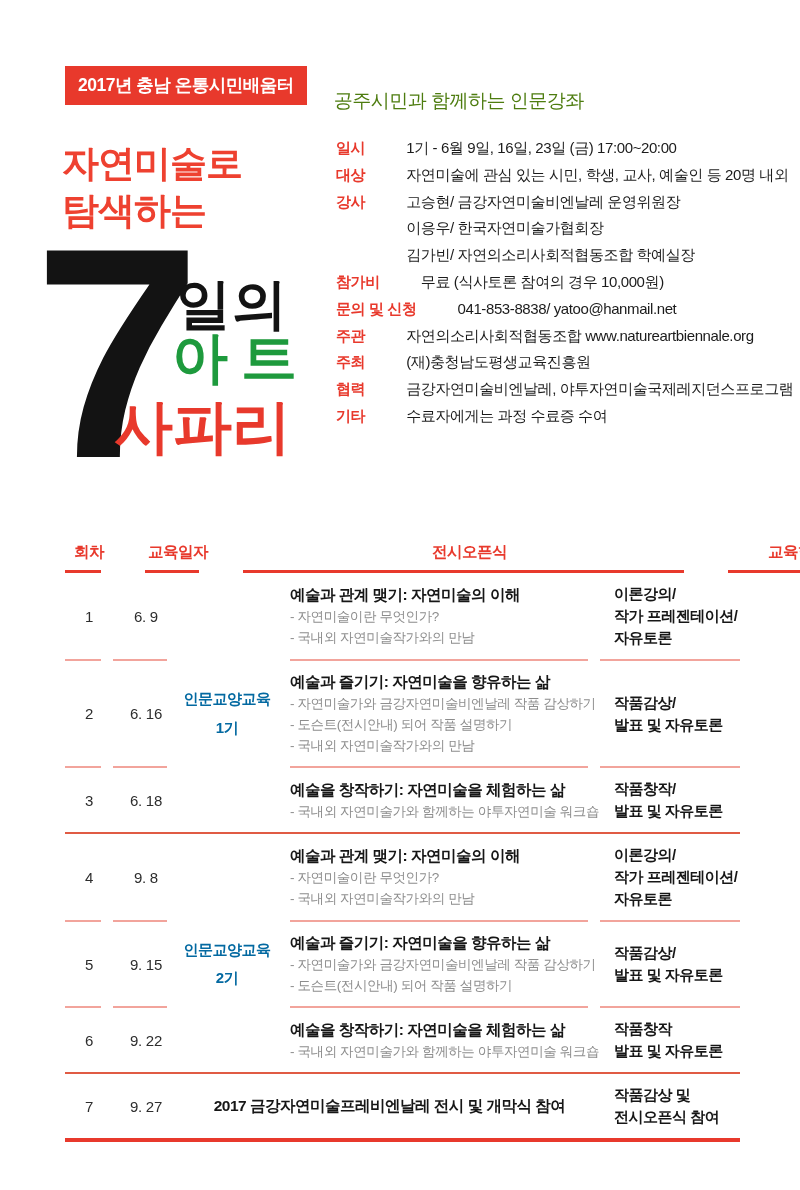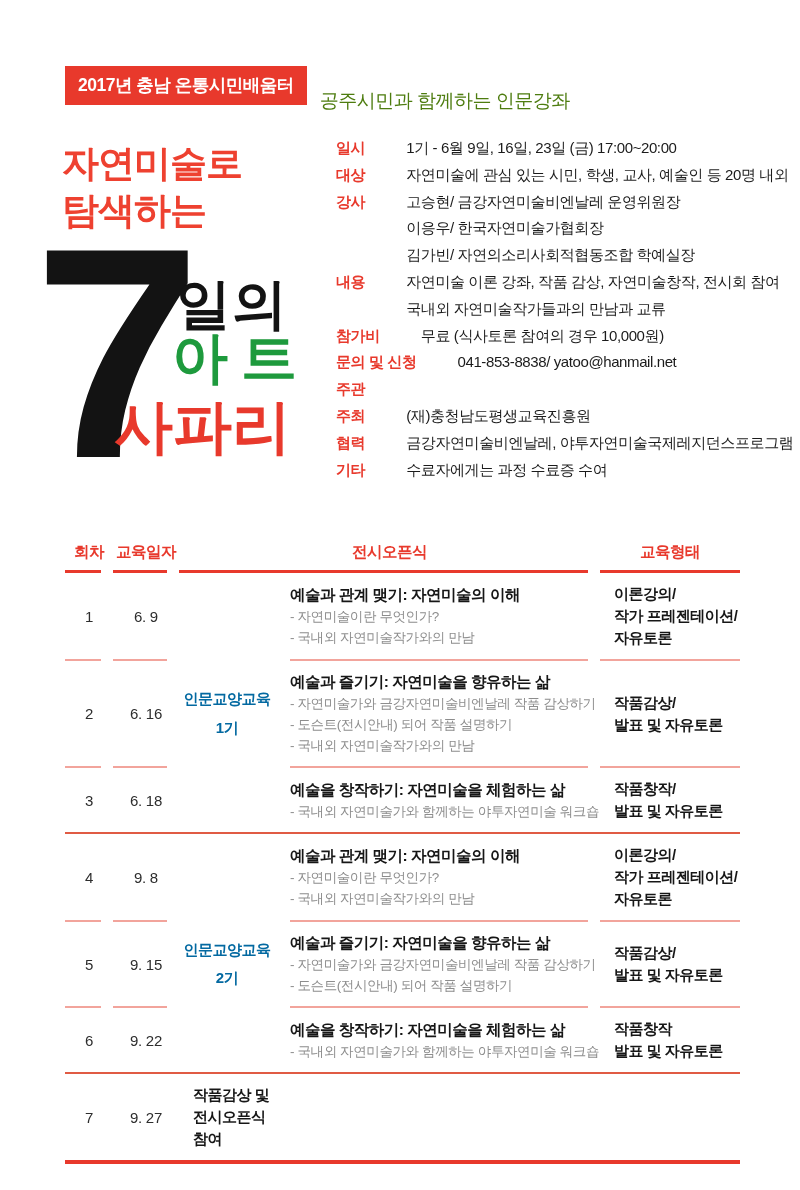--- a/index.html
+++ b/index.html
@@ -5,21 +5,21 @@
   * { margin:0; padding:0; box-sizing:border-box; }
   html,body { background:#ffffff; }
   body {
     width:800px; height:1190px;
     font-family:"Liberation Sans","DejaVu Sans",sans-serif;
     color:#1c1c1c;
   }
   .page { position:relative; width:800px; height:1190px; background:#fff; overflow:hidden; }
 
   
-  .top { position:absolute; left:65px; top:56px; display:flex; align-items:center; gap:13px; }
+  .top { position:absolute; left:65px; top:56px; display:flex; align-items:center; gap:27px; }
   .badge {
     background:#e8392c; color:#fff; font-weight:bold; font-size:17.5px;
     padding:7px 13px 8px; letter-spacing:-0.5px; white-space:nowrap;
   }
   .subtitle { color:#4d7c0f; font-weight:normal; font-size:19px; letter-spacing:-0.5px; white-space:nowrap;margin-top:32px; }
 
   
   .title-lines {
     position:absolute; left:62px; top:141px;
     font-size:37px; font-weight:bold; color:#ee4130;
@@ -39,21 +39,21 @@
     font-size:15px; line-height:26.8px; letter-spacing:-0.4px; color:#1b1b1b;
   }
   .drow { display:flex; }
   .dlabel { color:#e8392c; font-weight:bold; white-space:nowrap; margin-right:9px; }
   .dvalue div { white-space:nowrap;margin-left:32px; }
 
   
   .schedule { position:absolute; left:65px; top:542px; width:675px; }
   .sgrid { display:grid; grid-template-columns:48px 66px 96px 325px 140px; }
 
-  .shead { align-items:end; }
+  .shead { align-items:end;gap:32px; }
   .hcell { text-align:center; font-size:15.5px; font-weight:bold; color:#e8392c; letter-spacing:-0.5px; }
   .hcell.span2 { grid-column:3/5; }
   .hbar { height:3px; background:#e8392c; margin-top:7px; margin-right:12px; }
   .hcell.last .hbar { margin-right:0; }
 
   .srow { align-items:center; padding:10px 0; }
   .c-no, .c-date { text-align:center; font-size:15px; color:#2d2d2d; letter-spacing:-0.3px; }
   .c-group { text-align:center; font-size:15px; font-weight:bold; color:#0369a1; line-height:1.9; letter-spacing:-0.5px; }
   .c-content { padding-left:15px; }
   .c-content.merged { grid-column:3/5; text-align:center; padding-left:0; }
@@ -101,40 +101,36 @@
     </div>
     <div class="drow">
       <span class="dlabel">강사</span>
       <div class="dvalue">
         <div>고승현/ 금강자연미술비엔날레 운영위원장</div>
         <div>이응우/ 한국자연미술가협회장</div>
         <div>김가빈/ 자연의소리사회적협동조합 학예실장</div>
       </div>
     </div>
     <div class="drow">
-      <span class="dlabel">내용</span>
-      <div class="dvalue">
-        <div>자연미술 이론 강좌, 작품 감상, 자연미술창작, 전시회 참여</div>
-        <div>국내외 자연미술작가들과의 만남과 교류</div>
-      </div>
-    </div>
-    <div class="drow">
       <span class="dlabel">참가비</span>
       <div class="dvalue">
           <div>무료 (식사토론 참여의 경우 10,000원)</div>
         </div>
     </div>
     <div class="drow">
       <span class="dlabel">문의 및 신청</span>
       <div class="dvalue">
           <div>041-853-8838/ yatoo@hanmail.net</div>
         </div>
     </div>
     <div class="drow">
       <span class="dlabel">주관</span>
+      <div class="dvalue">
+          <div>자연의소리사회적협동조합 www.natureartbiennale.org</div>
+        </div>
     </div>
     <div class="drow">
       <span class="dlabel">주최</span>
       <div class="dvalue">
           <div>(재)충청남도평생교육진흥원</div>
         </div>
     </div>
     <div class="drow">
       <span class="dlabel">협력</span>
       <div class="dvalue">
@@ -289,20 +285,23 @@
       <div class="c-format">
         <div>작품창작</div>
         <div>발표 및 자유토론</div>
       </div>
     </div>
     <div class="fulldiv"></div>
 
     <div class="sgrid srow">
       <div class="c-no">7</div>
       <div class="c-date">9. 27</div>
+      <div class="c-content merged">
+        <div class="ctitle">2017 금강자연미술프레비엔날레 전시 및 개막식 참여</div>
+      </div>
       <div class="c-format">
         <div>작품감상 및</div>
         <div>전시오픈식 참여</div>
       </div>
     </div>
     <div class="thickdiv"></div>
 
   </div>
 </div>
 

